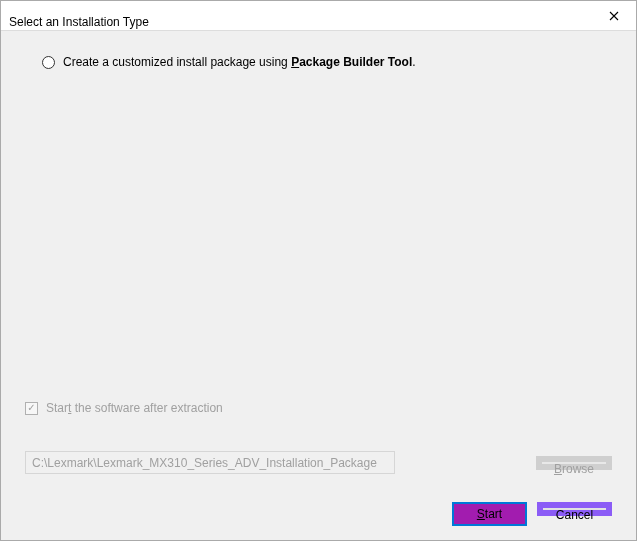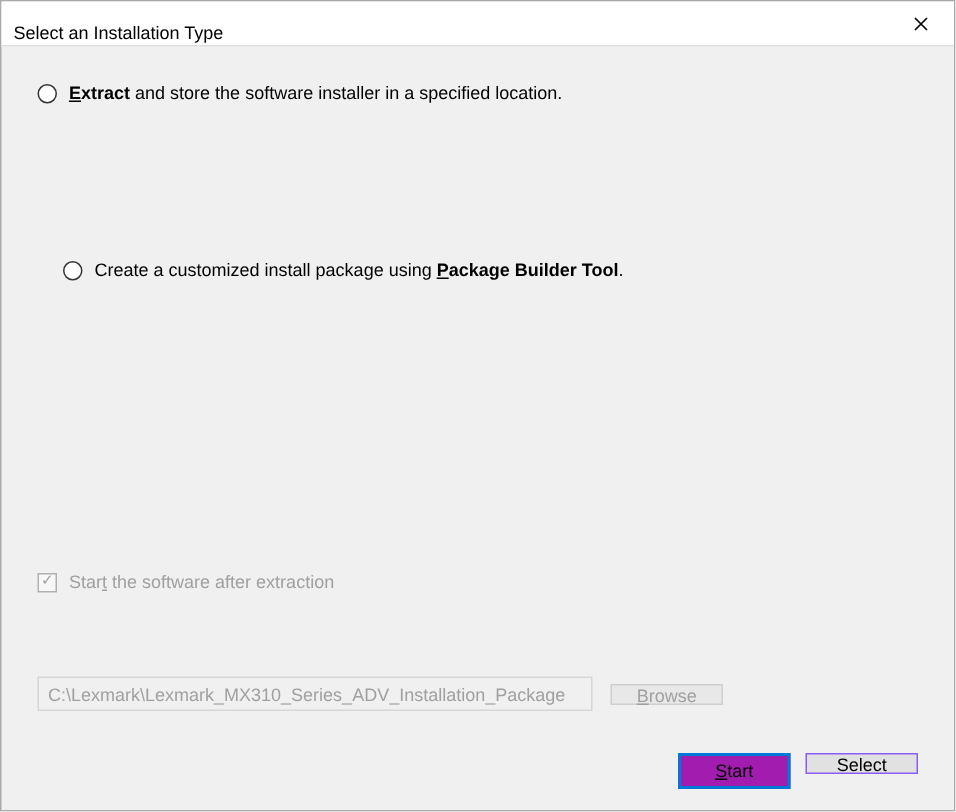--- a/index.html
+++ b/index.html
@@ -85,21 +85,21 @@
     position: absolute;
     left: 24px;
     right: 24px;
     bottom: 14px;
   }
   .checkbox-row {
     display: flex;
     align-items: center;
     gap: 8px;
     color: #a0a0a0;
-    margin-bottom: 56px;
+    margin-bottom: 36px;
   }
   .checkbox {
     width: 13px;
     height: 13px;
     border: 1px solid #b0b0b0;
     background: #f7f7f7;
     display: inline-flex;
     align-items: center;
     justify-content: center;
     flex-shrink: 0;
@@ -108,35 +108,36 @@
     content: "✓";
     font-size: 10px;
     color: #a0a0a0;
     line-height: 1;
   }
   .path-row {
     display: flex;
     align-items: center;
     gap: 12px;
     margin-bottom: 28px;
+    justify-content: space-between;
   }
   .path-input {
     width: 370px;
     height: 23px;
     border: 1px solid #d6d6d6;
     background: #f0f0f0;
     color: #a0a0a0;
     padding: 2px 6px;
     font-family: inherit;
     font-size: 12px;
   }
   .btn {
     height: 14px;
     min-width: 75px;
-    border: 1px solid #8b5cf6;
+    border: 6px solid #8b5cf6;
     background: #e1e1e1;
     font-family: inherit;
     font-size: 12px;
     padding: 0 12px;
     cursor: pointer;
   }
   .btn.disabled {
     color: #a0a0a0;
     background: #e8e8e8;
     border-color: #cfcfcf;
@@ -162,26 +163,20 @@
     <div class="close-btn">
       <svg viewBox="0 0 10 10">
           <path d="M1 1 L9 9 M9 1 L1 9" stroke="#000" stroke-width="1.1" fill="none"></path>
         </svg>
     </div>
   </div>
 
   <div class="content">
 
 
-    <div class="radio-option">
-      <span class="radio"></span>
-      <span class="radio-label">
-        <b><span class="u">E</span><span>xtract</span></b><span> and store the software installer in a specified location.</span>
-      </span>
-    </div>
 
     <div class="radio-option" style="margin-bottom:0;margin-left:17px;">
       <span class="radio"></span>
       <span class="radio-label">
         <span>Create a customized install package using </span><b><span class="u">P</span><span>ackage Builder Tool</span></b><span>.</span>
       </span>
     </div>
 
     <div class="lower-section">
       <div class="checkbox-row">
@@ -196,19 +191,19 @@
         <button class="btn disabled" disabled="">
           <span class="u">B</span><span>rowse</span>
         </button>
       </div>
 
       <div class="button-row">
         <button class="btn default">
           <span class="u">S</span><span>tart</span>
         </button>
         <button class="btn">
-          <span>Select</span>
+          <span>Cancel</span>
         </button>
       </div>
     </div>
 
   </div>
 </div>
 
 </body></html>

